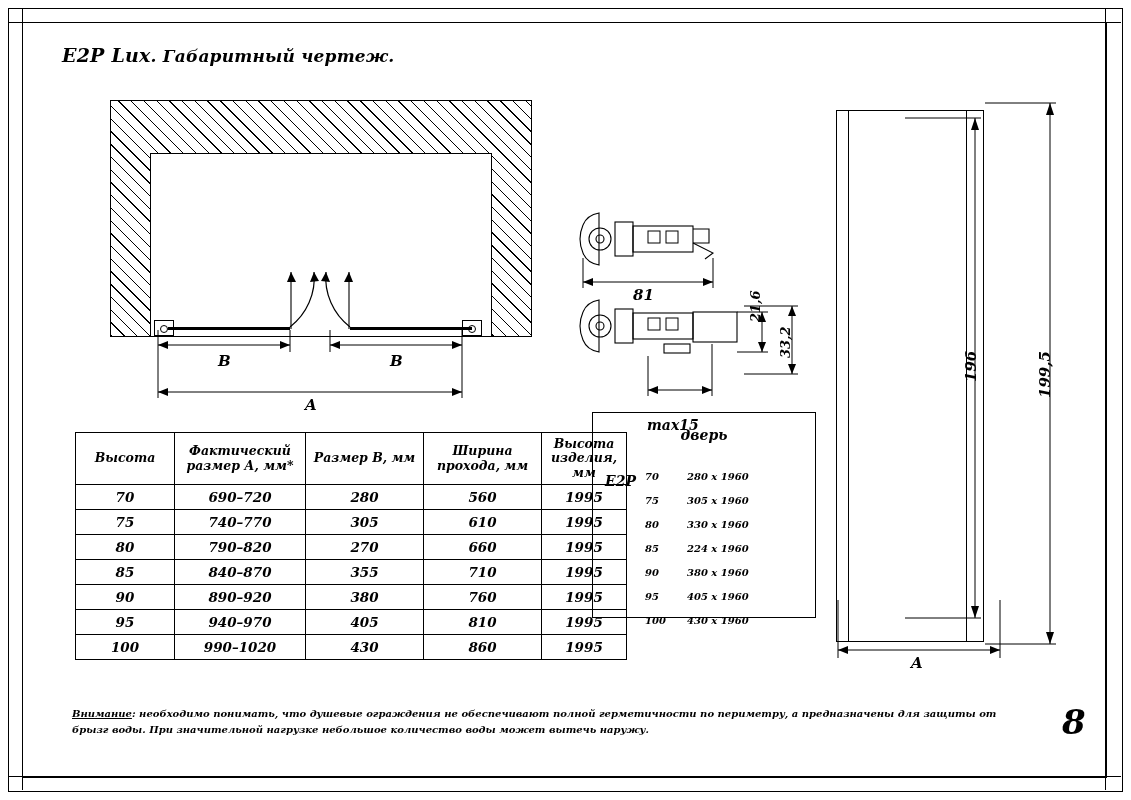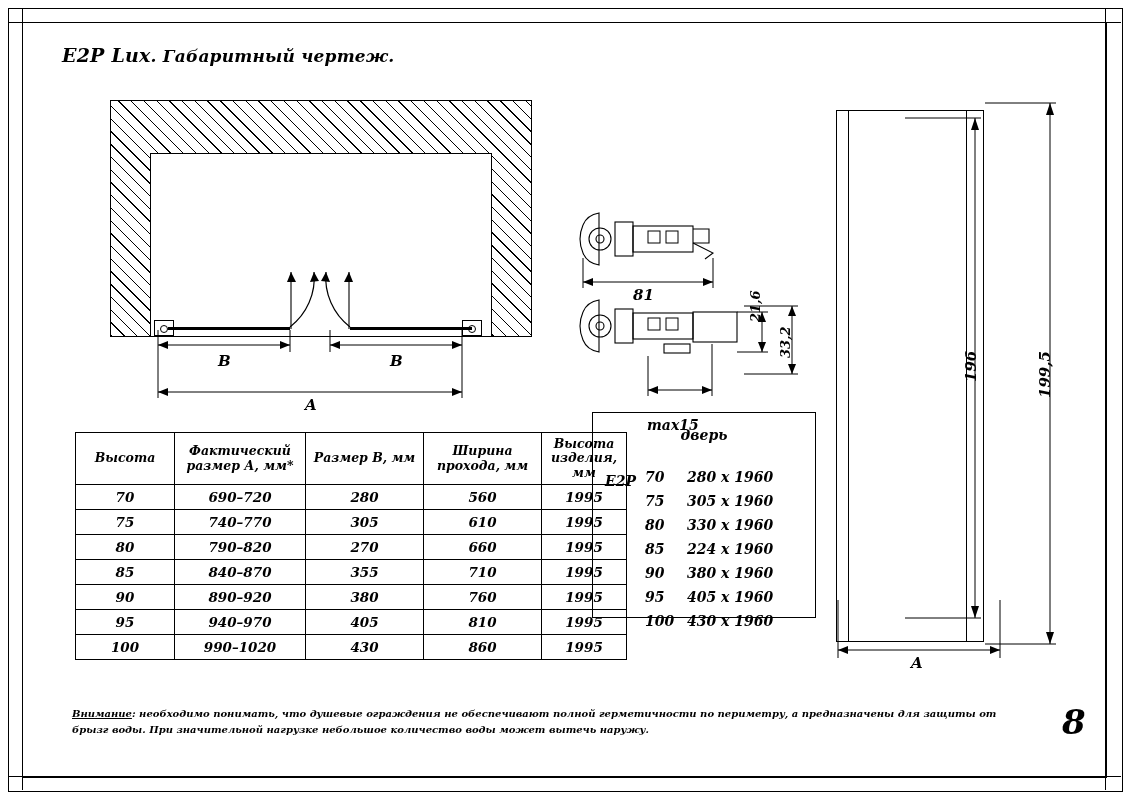--- a/index.html
+++ b/index.html
@@ -37,21 +37,21 @@
   
   table.spec{position:absolute;left:75px;top:432px;border-collapse:collapse;font-family:"DejaVu Serif",serif;font-style:italic;}
   table.spec th,table.spec td{border:1.2px solid #000;text-align:center;font-style:italic;}
   table.spec th{font-size:12.5px;font-weight:bold;padding:4px 6px;line-height:1.15;}
   table.spec td{font-size:13.5px;font-weight:bold;padding:4px 6px;}
 
   
   .doorbox{position:absolute;left:592px;top:412px;width:222px;height:204px;border:1.2px solid #000;}
   .doorbox .hdr{position:absolute;left:0;top:14px;width:222px;text-align:center;font-family:"DejaVu Serif",serif;font-style:italic;font-weight:bold;font-size:14px;}
   .doorbox .code{position:absolute;left:12px;top:60px;font-family:"DejaVu Serif",serif;font-style:italic;font-weight:bold;font-size:14px;}
-  .doorbox ul{position:absolute;left:52px;top:52px;margin:0;padding:0;list-style:none;font-family:"DejaVu Serif",serif;font-style:italic;font-weight:bold;font-size:14px;}
+  .doorbox ul{position:absolute;left:52px;top:52px;margin:0;padding:0;list-style:none;font-family:"DejaVu Serif",serif;font-style:italic;font-weight:bold;font-size:10px;}
   .doorbox ul li{height:24px;line-height:24px;white-space:nowrap;}
   .doorbox ul li span.sz{display:inline-block;width:42px;}
 
   
   .notice{position:absolute;left:72px;top:706px;width:930px;font-family:"DejaVu Serif",serif;font-style:italic;font-weight:bold;font-size:10px;line-height:1.55;}
   .notice u{text-decoration:underline;}
   .pagenum{position:absolute;left:1062px;top:702px;font-family:"DejaVu Serif",serif;font-style:italic;font-weight:bold;font-size:34px;}
 
   
   .elev{position:absolute;left:836px;top:104px;width:180px;height:540px;}

